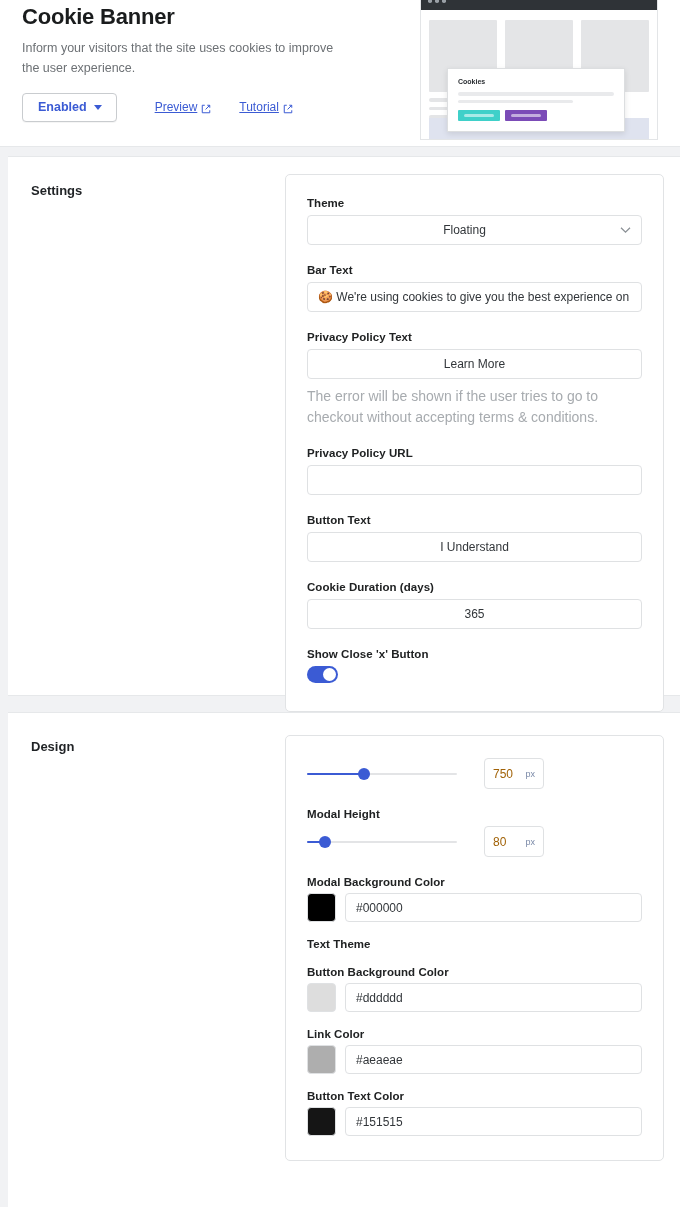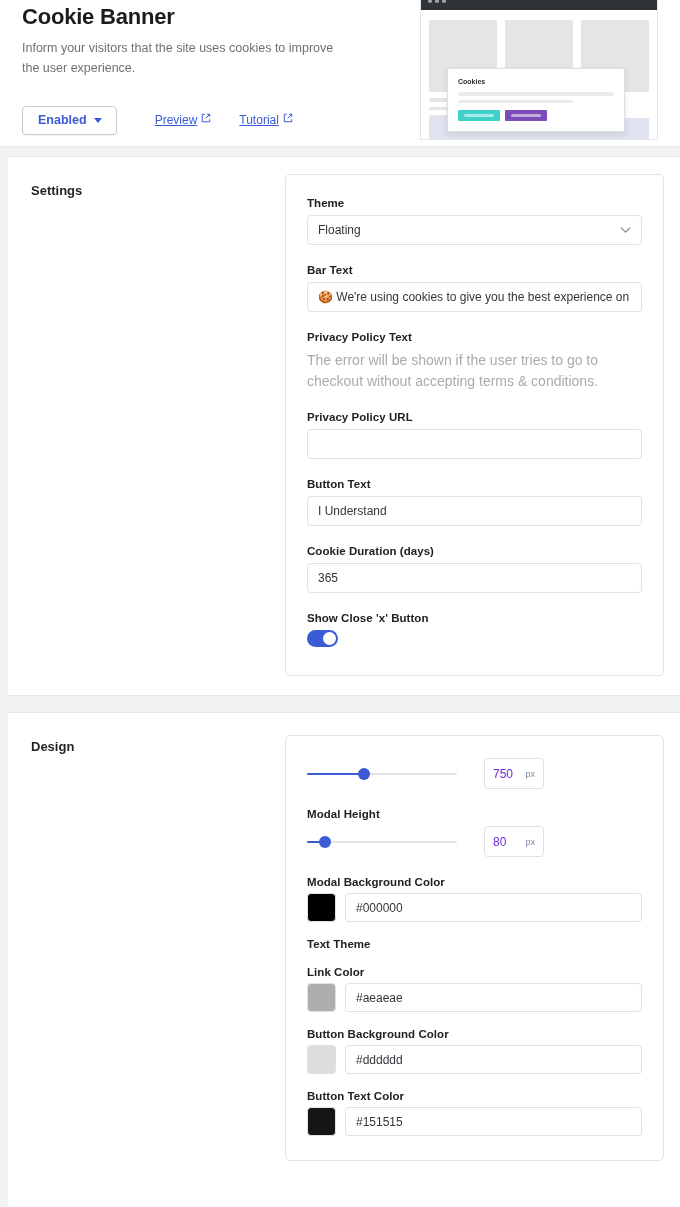--- a/index.html
+++ b/index.html
@@ -44,21 +44,21 @@
     font-weight: 700;
     color: #1a1c1d;
     letter-spacing: -0.2px;
     margin: 0 0 9px 0;
     line-height: 1.2;
   }
   .page-subtitle {
     font-size: 12.5px;
     color: #6d7175;
     line-height: 1.55;
-    margin: 0 0 28px 0;
+    margin: 0 0 15px 0;
     max-width: 320px;
   }
   .header-actions {
     display: flex;
     align-items: center;
   }
   .status-btn {
     border: 1px solid #c9cccf;
     background: #fff;
     border-radius: 4px;
@@ -79,21 +79,21 @@
     border-right: 4px solid transparent;
     border-top: 5px solid #3b5bd4;
     display: inline-block;
   }
   .hdr-link {
     font-size: 12px;
     color: #3b5bd4;
     text-decoration: underline;
     margin-left: 28px;
     display: inline-flex;
-    align-items: flex-start;
+    align-items: flex-end;
     gap: 4px;
     cursor: pointer;
   }
   .hdr-link:first-of-type { margin-left: 38px; }
   .ext-icon { display: inline-block; width: 10px; height: 10px; }
 
   
   .preview-wrap {
     position: absolute;
     right: 22px; top: 0px;
@@ -190,20 +190,21 @@
     width: 100%;
     height: 30px;
     border: 1px solid #dfe1e3;
     border-radius: 4px;
     background: #fff;
     font-size: 12px;
     color: #32363a;
     padding: 12px 10px;
     font-family: "Liberation Sans", sans-serif;
     outline: none;
+    text-align: center;
   }
   .finput::placeholder { color: #8c9196; }
   .select-wrap { position: relative; }
   .select-wrap .finput { padding-right: 30px; appearance: none; }
   .chev {
     position: absolute;
     right: 11px; top: 50%;
     transform: translateY(-50%);
     pointer-events: none;
   }
@@ -261,21 +262,21 @@
     width: 60px; height: 31px;
     border: 1px solid #dfe1e3;
     border-radius: 4px;
     display: flex;
     align-items: center;
     padding: 0 8px;
     background: #fff;
   }
   .num-val {
     font-size: 12px;
-    color: #6d28d9;
+    color: #a16207;
     flex: 1;
   }
   .num-unit {
     font-size: 9px;
     color: #7b8aa8;
   }
 
   
   .color-row { display: flex; align-items: flex-end; }
   .swatch {
@@ -379,20 +380,21 @@
         </div>
       </div>
 
       <div class="field">
         <label class="flabel">Bar Text</label>
         <input class="finput" value="🍪 We're using cookies to give you the best experience on our site." style="">
       </div>
 
       <div class="field">
         <label class="flabel">Privacy Policy Text</label>
+        <input class="finput" value="Learn More" style="">
         <div class="helper">The error will be shown if the user tries to go to checkout without accepting terms &amp; conditions.</div>
       </div>
 
       <div class="field">
         <label class="flabel">Privacy Policy URL</label>
         <input class="finput" value="" style="">
       </div>
 
       <div class="field">
         <label class="flabel">Button Text</label>
@@ -453,31 +455,31 @@
             <label class="flabel">Modal Background Color</label>
             <div class="color-row">
               <div class="swatch" style="background: rgb(0, 0, 0);"></div>
               <div class="color-input">#000000</div>
             </div>
           </div>
           <div class="field color-field">
             <label class="flabel">Text Theme</label>
           </div>
           <div class="field color-field">
+            <label class="flabel">Button Background Color</label>
+            <div class="color-row">
+              <div class="swatch" style="background: rgb(221, 221, 221);"></div>
+              <div class="color-input">#dddddd</div>
+            </div>
+          </div>
+          <div class="field color-field">
             <label class="flabel">Link Color</label>
             <div class="color-row">
               <div class="swatch" style="background: rgb(174, 174, 174);"></div>
               <div class="color-input">#aeaeae</div>
-            </div>
-          </div>
-          <div class="field color-field">
-            <label class="flabel">Button Background Color</label>
-            <div class="color-row">
-              <div class="swatch" style="background: rgb(221, 221, 221);"></div>
-              <div class="color-input">#dddddd</div>
             </div>
           </div>
           <div class="field color-field">
             <label class="flabel">Button Text Color</label>
             <div class="color-row">
               <div class="swatch" style="background: rgb(21, 21, 21);"></div>
               <div class="color-input">#151515</div>
             </div>
           </div>
         </div>

